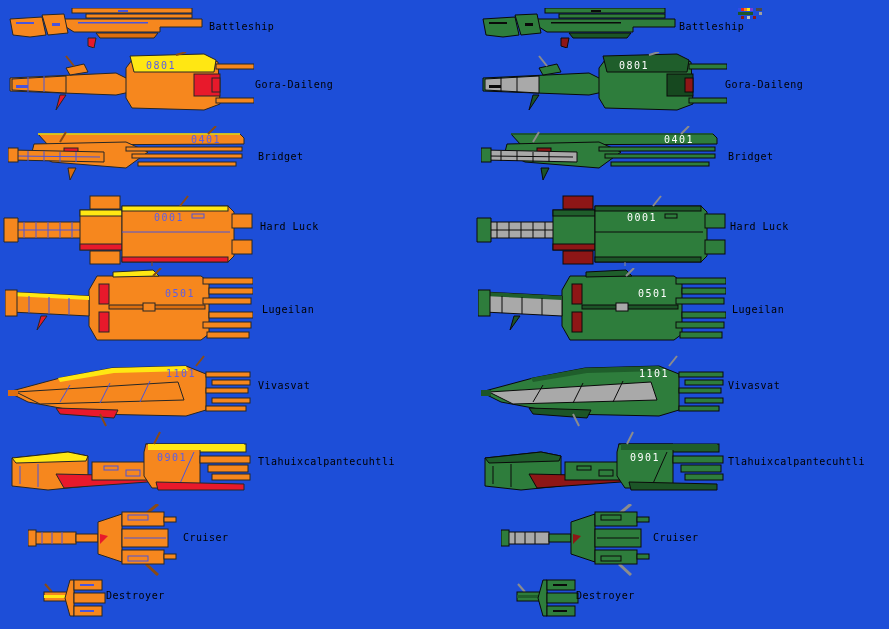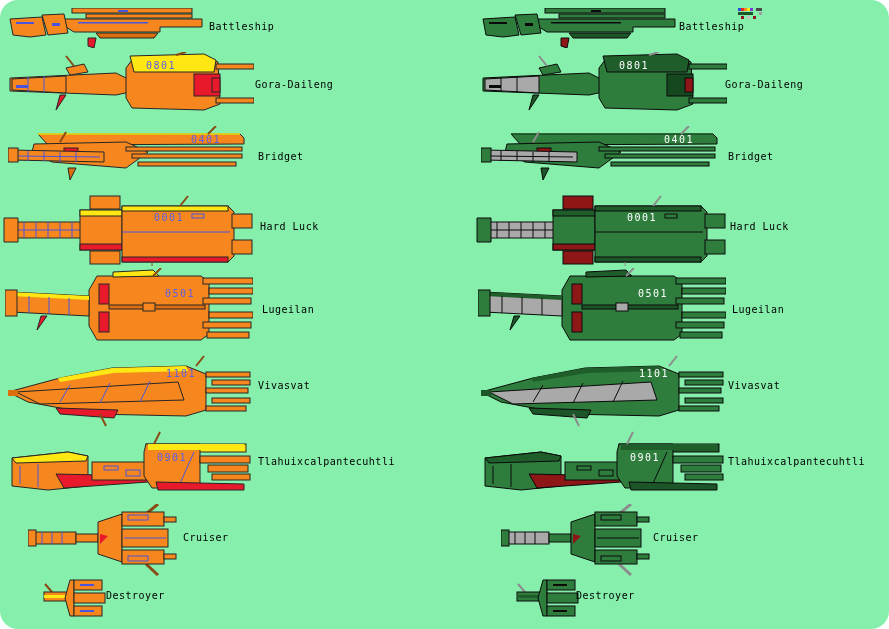--- a/index.html
+++ b/index.html
@@ -1,17 +1,17 @@
 <!DOCTYPE html>
 <html><head>
 <meta charset="utf-8">
 <style>
   html,body{margin:0;padding:0;background:#fff;}
-  #stage{position:relative;width:889px;height:629px;background:#86efac;overflow:hidden;
-         font-family:"DejaVu Sans Mono", monospace;border-radius:18px;}
+  #stage{position:relative;width:889px;height:629px;background:#1d4ed8;overflow:hidden;
+         font-family:"DejaVu Sans Mono", monospace;}
   .ship{position:absolute;}
   .ship svg{display:block;}
   .ship-label{position:absolute;color:#000;font-size:10px;line-height:12px;
               letter-spacing:0.5px;white-space:nowrap;
               font-family:"DejaVu Sans Mono", monospace;}
   .hullnum{font-family:"DejaVu Sans Mono", monospace;font-size:10px;letter-spacing:1.5px;}
   #palette{position:absolute;}
   #palette .prow{display:flex;height:3px;margin-bottom:1px;}
   #palette .pcell{width:3px;height:3px;margin-right:0px;}
 </style>

